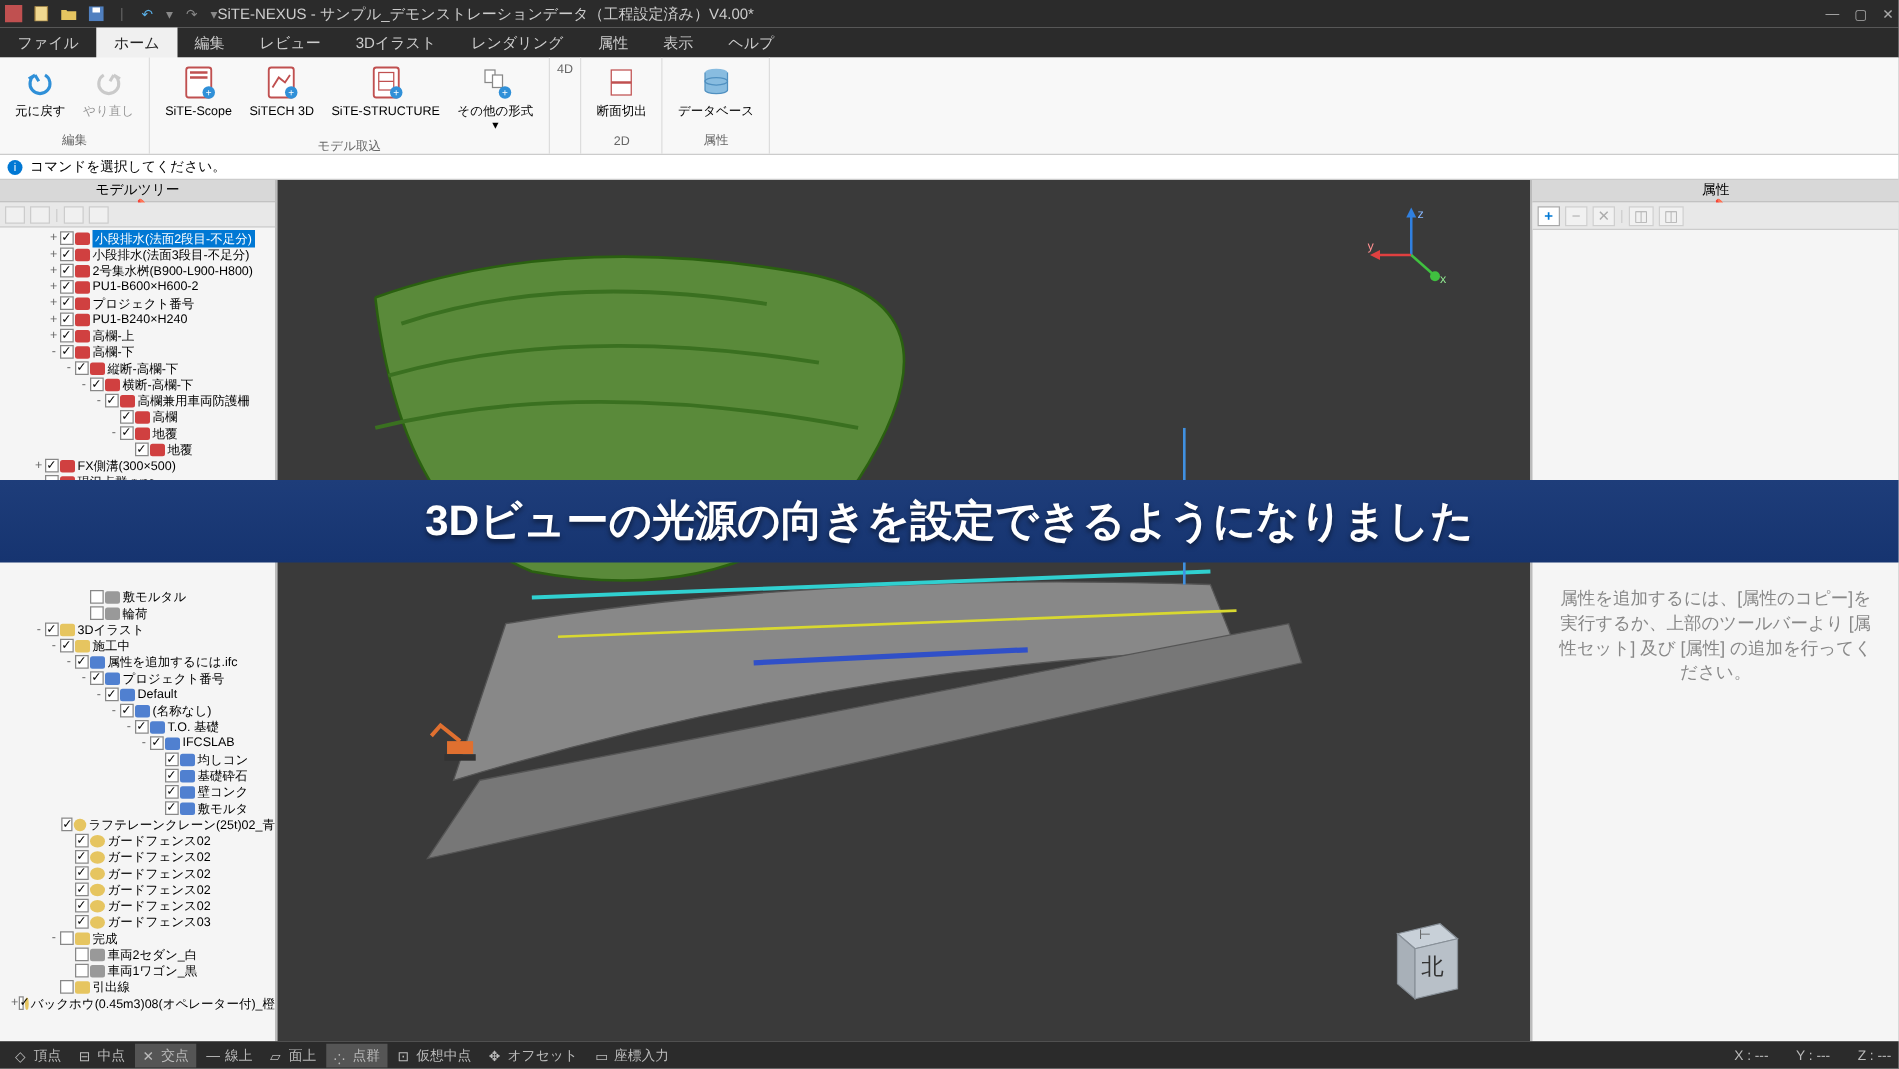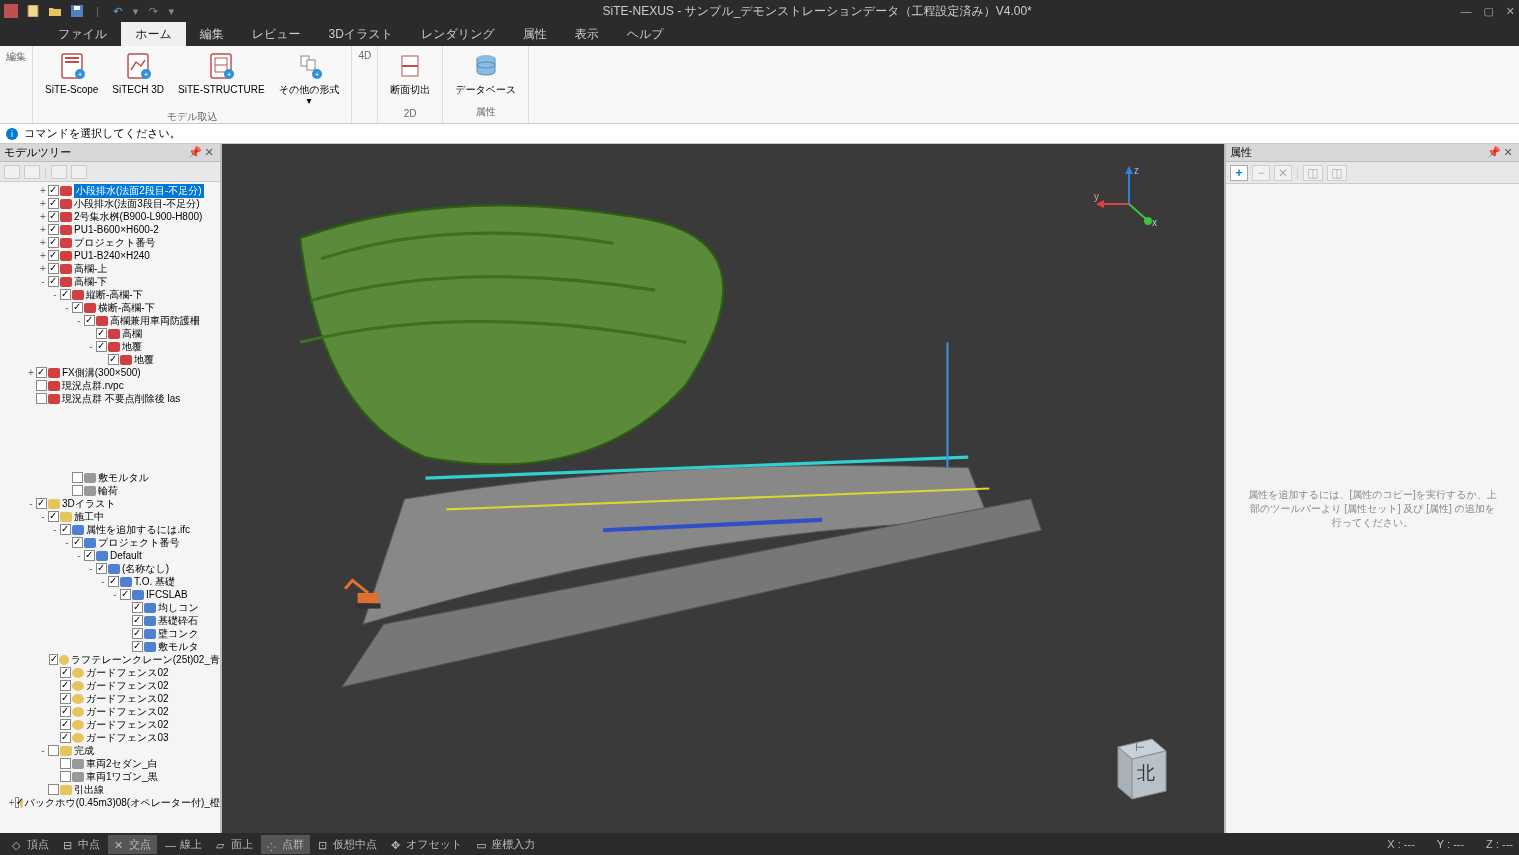--- a/index.html
+++ b/index.html
@@ -1,36 +1,36 @@
 <!DOCTYPE html>
 <html><head>
 <meta charset="utf-8">
 <style>
 * { margin: 0; padding: 0; box-sizing: border-box; font-family: "Meiryo UI", "Yu Gothic UI", sans-serif; }
 body { width: 1519px; height: 855px; overflow: hidden; background: #e0e0e0; font-size: 11px; display: flex; flex-direction: column; }
 .titlebar { height: 22px; background: #2b2b2b; color: #ccc; display: flex; align-items: center; padding: 0 4px; }
 .titlebar .qat { display: flex; gap: 8px; align-items: center; }
 .titlebar .qat .qicon { width: 14px; height: 14px; display: flex; align-items: center; justify-content: center; }
-.titlebar .title { flex: 1; text-align: center; font-size: 12px; }
+.titlebar .title { flex: 1; font-size: 12px; }
 .titlebar .winctl { display: flex; gap: 12px; align-items: center; color: #aaa; }
-.menubar { height: 24px; background: #2b2b2b; color: #ccc; display: flex; align-items: center; padding-left: 44px; }
+.menubar { height: 24px; background: #2b2b2b; color: #ccc; display: flex; align-items: center; }
 .menubar .tab { padding: 4px 14px; font-size: 12px; cursor: pointer; }
 .menubar .tab.active { background: #f0f0f0; color: #222; }
 .ribbon { height: 78px; background: #f8f8f8; border-bottom: 1px solid #ccc; display: flex; }
 .ribbon-group { border-right: 1px solid #ddd; display: flex; flex-direction: column; padding: 2px 6px 0; }
 .ribbon-group .items { flex: 1; display: flex; align-items: flex-start; gap: 2px; }
 .ribbon-btn { display: flex; flex-direction: column; align-items: center; padding: 2px 6px; min-width: 48px; cursor: pointer; }
 .ribbon-btn .ricon { width: 32px; height: 32px; display: flex; align-items: center; justify-content: center; }
 .ribbon-btn .rlabel { font-size: 10px; text-align: center; line-height: 1.1; margin-top: 2px; }
 .ribbon-btn.disabled { opacity: 0.4; }
 .ribbon-group .glabel { font-size: 10px; color: #666; text-align: center; padding: 2px 0 4px; }
 .info-bar { height: 20px; background: #fff; border-bottom: 1px solid #ccc; display: flex; align-items: center; padding: 0 6px; font-size: 11px; }
 .info-bar .iicon { width: 12px; height: 12px; border-radius: 50%; background: #0078d4; color: #fff; display: flex; align-items: center; justify-content: center; font-size: 9px; margin-right: 6px; }
 .workspace { flex: 1; display: flex; min-height: 0; }
-.panel-header { height: 18px; background: #d8d8d8; border-bottom: 1px solid #bbb; display: flex; align-items: center; padding: 0 4px; font-size: 11px; }
+.panel-header { height: 18px; background: #d8d8d8; border-bottom: 1px solid #bbb; display: flex; align-items: center; padding: 0 4px; font-size: 11px; flex-direction: column; }
 .panel-header .ptitle { flex: 1; }
 .panel-header .pbtn { width: 14px; height: 14px; display: flex; align-items: center; justify-content: center; color: #555; cursor: pointer; }
 .model-tree { width: 222px; background: #f5f5f5; border-right: 2px solid #bbb; display: flex; flex-direction: column; }
 .tree-toolbar { height: 20px; background: #e8e8e8; border-bottom: 1px solid #ccc; display: flex; align-items: center; gap: 4px; padding: 0 4px; }
 .tree-toolbar .tbtn { width: 16px; height: 14px; border: 1px solid #ccc; background: #f0f0f0; }
 .tree-body { flex: 1; overflow: hidden; padding: 2px 0; position: relative; }
 .tree-item { display: flex; align-items: center; height: 13px; font-size: 10px; white-space: nowrap; }
 .tree-item .indent { display: inline-block; }
 .tree-item .expander { width: 10px; text-align: center; color: #666; }
 .tree-item .chk { width: 11px; height: 11px; border: 1px solid #888; background: #fff; margin-right: 1px; position: relative; }
@@ -43,21 +43,21 @@
 .tree-item .ticon.yellow { background: #e6c560; border-radius: 50%; }
 .tree-item .tlabel { }
 .tree-item.selected .tlabel { background: #0078d4; color: #fff; padding: 0 2px; }
 .viewport { flex: 1; background: #3a3a3a; position: relative; }
 .axis-gizmo { position: absolute; top: 20px; right: 60px; width: 70px; height: 70px; }
 .cube-gizmo { position: absolute; bottom: 24px; right: 52px; width: 64px; height: 80px; }
 .overlay-banner { position: absolute; left: -222px; right: -295px; top: 240px; height: 66px; background: linear-gradient(#1e3d7a, #163470); display: flex; align-items: center; justify-content: center; color: #fff; font-size: 34px; font-weight: bold; text-shadow: 0 2px 4px rgba(0,0,0,0.5); z-index: 50; }
 .properties { width: 295px; background: #f5f5f5; border-left: 2px solid #bbb; display: flex; flex-direction: column; }
 .prop-toolbar { height: 22px; background: #e8e8e8; border-bottom: 1px solid #ccc; display: flex; align-items: center; gap: 4px; padding: 0 4px; }
 .prop-toolbar .pbtn2 { width: 18px; height: 16px; border: 1px solid #aaa; background: #fff; display: flex; align-items: center; justify-content: center; font-size: 12px; color: #555; }
-.prop-body { flex: 1; display: flex; align-items: center; justify-content: center; padding: 20px; text-align: center; color: #888; font-size: 10px; line-height: 1.4; }
+.prop-body { flex: 1; display: flex; align-items: center; justify-content: center; padding: 20px; text-align: center; color: #888; font-size: 14px; line-height: 1.4; }
 .statusbar { height: 22px; background: #2b2b2b; color: #bbb; display: flex; align-items: center; padding: 0 6px; font-size: 11px; }
 .statusbar .sbtn { padding: 2px 6px; margin-right: 2px; display: flex; align-items: center; gap: 3px; }
 .statusbar .sbtn.active { background: #555; }
 .statusbar .sicon { width: 12px; height: 10px; }
 .statusbar .spacer { flex: 1; }
 svg { display: block; }
 </style>
 </head>
 <body>
 
@@ -105,20 +105,38 @@
   <div class="tab">レビュー</div>
   <div class="tab">3Dイラスト</div>
   <div class="tab">レンダリング</div>
   <div class="tab">属性</div>
   <div class="tab">表示</div>
   <div class="tab">ヘルプ</div>
 </div>
 
 <div class="ribbon">
   <div class="ribbon-group">
+    <div class="items">
+      <div class="ribbon-btn">
+        <div class="ricon">
+            <svg width="28" height="24">
+              <path d="M18 6 A8 8 0 1 1 10 6 M10 6l-5 3 M10 6l3 5" fill="none" stroke="#3090d8" stroke-width="2.5"></path>
+            </svg>
+          </div>
+        <div class="rlabel">元に戻す</div>
+      </div>
+      <div class="ribbon-btn disabled">
+        <div class="ricon">
+            <svg width="28" height="24">
+              <path d="M10 6 A8 8 0 1 0 18 6 M18 6l5 3 M18 6l-3 5" fill="none" stroke="#888" stroke-width="2.5"></path>
+            </svg>
+          </div>
+        <div class="rlabel">やり直し</div>
+      </div>
+    </div>
     <div class="glabel">編集</div>
   </div>
 
   <div class="ribbon-group">
     <div class="items">
       <div class="ribbon-btn">
         <div class="ricon">
             <svg width="28" height="28">
               <rect x="4" y="2" width="20" height="24" rx="2" fill="#fff" stroke="#c05050" stroke-width="1.5"></rect>
               <rect x="7" y="5" width="14" height="2" fill="#c05050"></rect>
@@ -569,20 +587,21 @@
     <div class="cube-gizmo">
       <svg width="64" height="80">
         <polygon points="10,18 44,10 58,22 24,30" fill="#c8d0d8" stroke="#889098"></polygon>
         <polygon points="10,18 24,30 24,70 10,58" fill="#a8b0b8" stroke="#889098"></polygon>
         <polygon points="24,30 58,22 58,62 24,70" fill="#b8c0c8" stroke="#889098"></polygon>
         <text x="38" y="50" font-size="18" fill="#333" text-anchor="middle">北</text>
         <text x="32" y="22" font-size="11" fill="#555" text-anchor="middle">⊢</text>
       </svg>
     </div>
 
+    <div class="overlay-banner">3Dビューの光源の向きを設定できるようになりました</div>
   </div>
 
   <div class="properties">
     <div class="panel-header">
       <span class="ptitle">属性</span>
       <span class="pbtn">📌</span>
       <span class="pbtn">✕</span>
     </div>
     <div class="prop-toolbar">
       <span class="pbtn2" style="color:#0078d4;font-weight:bold">+</span>

